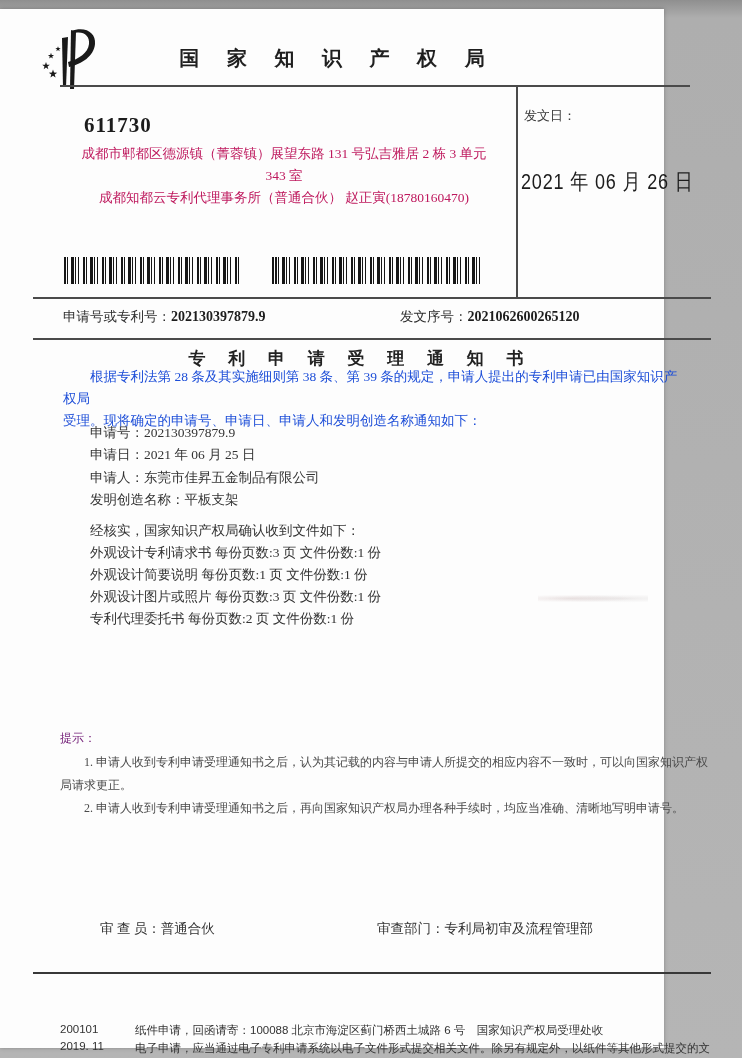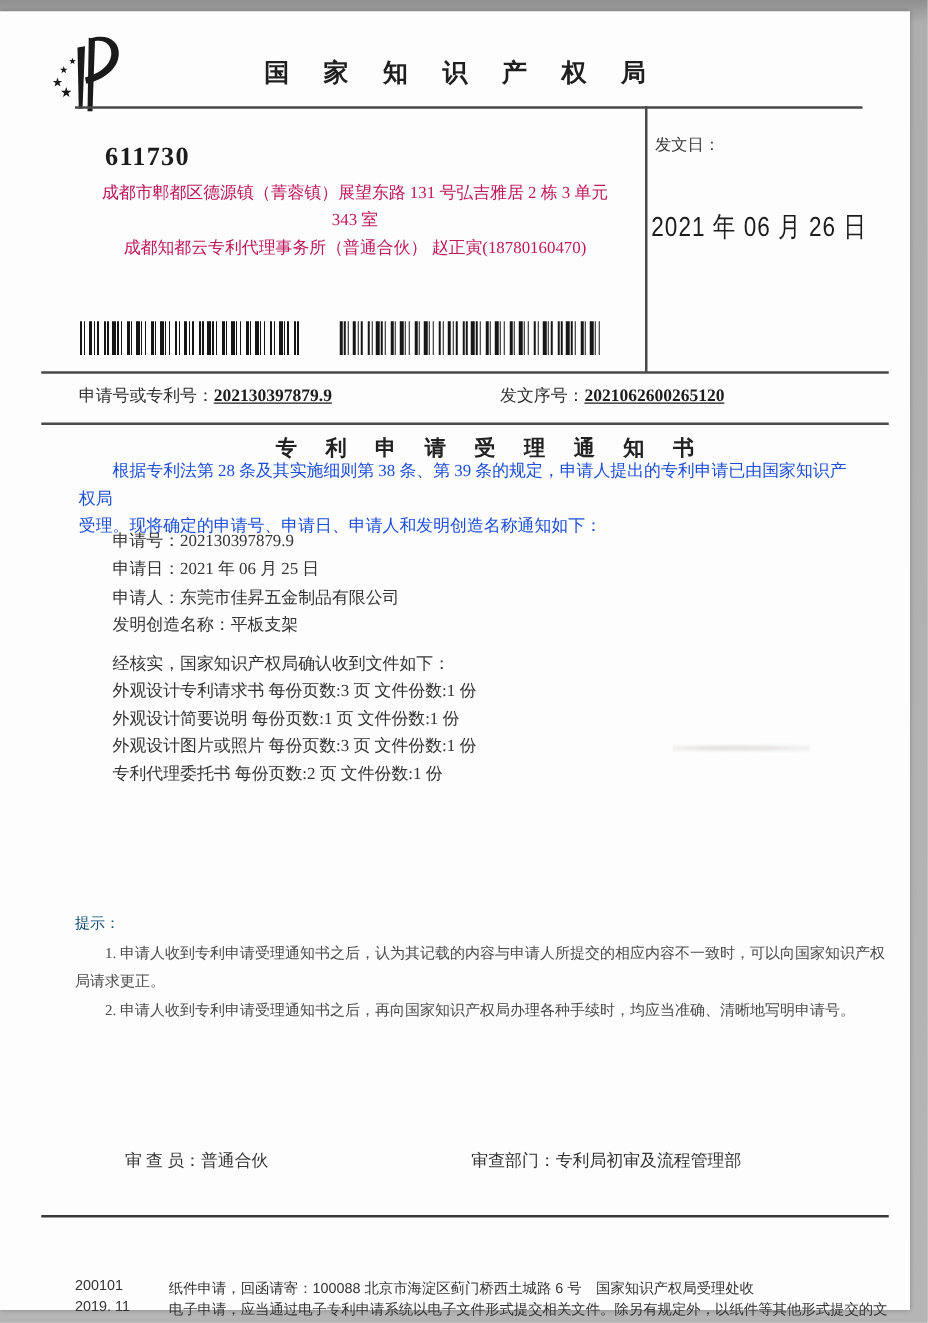--- a/index.html
+++ b/index.html
@@ -8,21 +8,21 @@
     background:#9e9e9e;
     -webkit-font-smoothing:antialiased;
   }
   .page{
     position:relative;
     width:742px;height:1058px;
     background:linear-gradient(180deg,#8f8f8f 0,#aeaeae 18px,#b5b5b5 100%);
     overflow:hidden;
   }
   .doc{
-    position:absolute;left:0;top:9px;width:728px;height:1039px;
+    position:absolute;left:0;top:9px;width:664px;height:1039px;
     background:#fdfdfd;
     box-shadow:0 0 4px rgba(0,0,0,.25);
     color:#2e2e2e;
   }
   .abs{position:absolute;}
   
   .agency-title{
     left:0;top:36px;width:100%;
     text-align:center;
     font-family:"Liberation Sans", sans-serif;
@@ -57,34 +57,34 @@
         #161616 3px 4px, transparent 4px 7px,
         #161616 7px 10px, transparent 10px 11px,
         #161616 11px 12px, transparent 12px 14px,
         #161616 14px 15px, transparent 15px 19px);
   }
   .barcode-left{left:64px;width:176px;}
   .barcode-right{left:268px;width:212px;background-position:7px 0;}
   
   .ref-left{left:63px;top:299px;font-size:13.5px;white-space:nowrap;}
   .ref-right{left:400px;top:299px;font-size:13.5px;white-space:nowrap;}
-  .ref-num{font-weight:bold;font-size:14px;color:#1d1d1d;text-decoration:underline;}
+  .ref-num{font-weight:bold;font-size:14px;color:#1d1d1d;}
   
   .notice-title{
     left:0;top:338px;width:100%;text-align:center;
     font-family:"Liberation Sans", sans-serif;
     font-size:17px;font-weight:bold;color:#222;
     letter-spacing:9px;text-indent:9px;padding-left:24px;
   }
   .para{left:63px;top:357px;width:620px;font-size:13.5px;line-height:22px;color:#1d4ed8;}
   .para .indent{text-indent:2em;display:block;}
   .fields{left:90px;top:413px;font-size:13.5px;line-height:22.4px;color:#333;}
   .received{left:90px;top:511px;font-size:13.5px;line-height:22px;color:#333;}
   
-  .hints-label{left:60px;top:721px;font-size:12px;color:#0c4a6e;}
+  .hints-label{left:60px;top:721px;font-size:12px;color:#701a75;}
   .hints{left:60px;top:742px;width:654px;font-size:12px;line-height:23px;color:#4a4a4a;}
   .hints p{margin:0;text-indent:2em;}
   
   .examiner{left:100px;top:911px;font-size:13.5px;color:#333;white-space:nowrap;}
   .department{left:377px;top:911px;font-size:13.5px;color:#333;white-space:nowrap;}
   
   .footer-row{font-family:"Liberation Sans", sans-serif;font-size:11.5px;color:#333;margin-top:39px;}
   .fcode-1{left:60px;top:975px;}
   .ftext-1{left:135px;top:975px;width:586px;}
   .fcode-2{left:60px;top:992px;}

